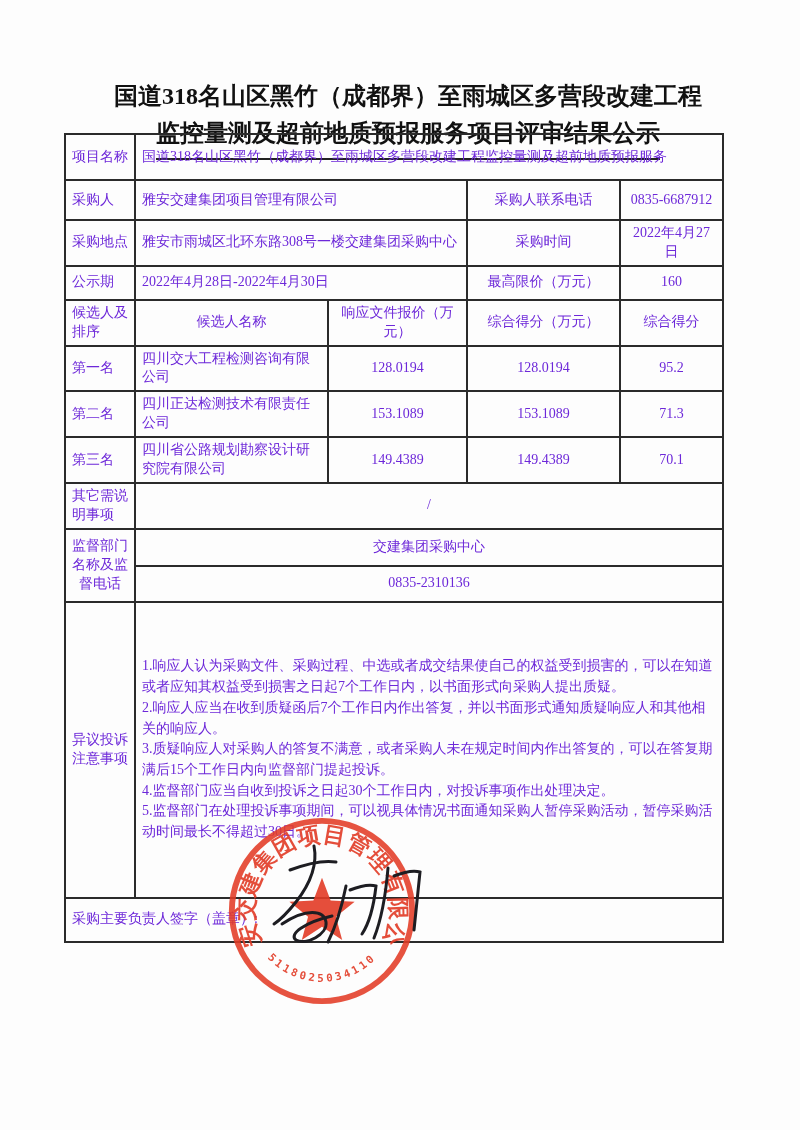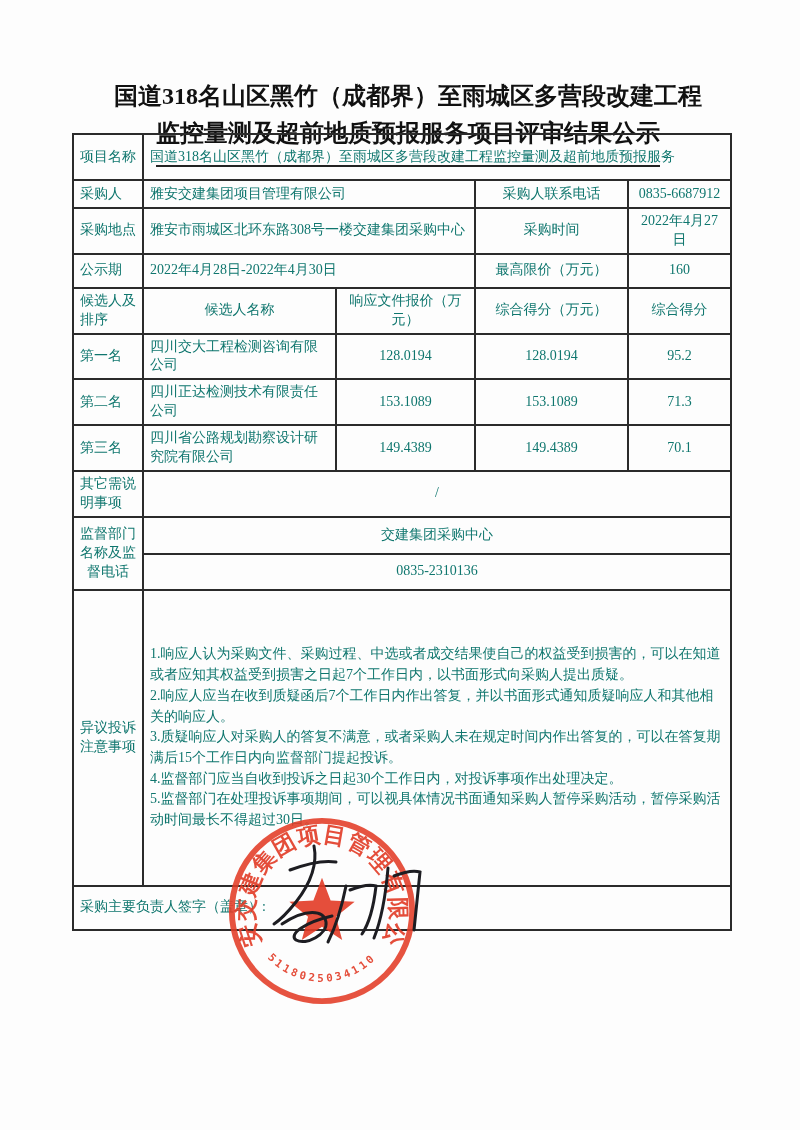--- a/index.html
+++ b/index.html
@@ -7,36 +7,36 @@
     width:800px;height:1130px;position:relative;overflow:hidden;
     background:#fdfdfd;
     font-family:"Liberation Serif","DejaVu Serif",serif;
     color:#1f1f1f;
     -webkit-font-smoothing:antialiased;
   }
   .title{
     position:absolute;top:78px;left:8px;width:800px;
     text-align:center;font-weight:bold;font-size:24px;line-height:1.55;color:#111;
   }
-  .title .l2{border-bottom:2px solid #222;padding-bottom:13px;display:inline-block;}
+  .title .l2{border-bottom:2px solid #222;padding-bottom:6px;display:inline-block;}
   table.doc{
-    position:absolute;left:72px;top:133px;width:658px;
+    position:absolute;left:64px;top:133px;width:658px;
     border-collapse:collapse;table-layout:fixed;
-    font-size:14px;color:#0f766e;border-radius:8px;
+    font-size:14px;color:#6d28d9;border-radius:8px;
   }
   table.doc td{
     border:2px solid #2b2b2b;
     padding:3px 6px;vertical-align:middle;line-height:1.35;
     overflow:hidden;
   }
   col.c1{width:70px;}col.c2{width:193px;}col.c3{width:139px;}col.c4{width:153px;}col.c5{width:103px;}
   .lbl{text-align:left;}
   .ctr{text-align:center;}
   .r-project{height:46px;}
-  .r-purchaser{height:28px;}
+  .r-purchaser{height:40px;}
   .r-location{height:45px;}
   .r-publicity{height:34px;}
   .r-candh{height:40px;}
   .r-cand1{height:42px;}
   .r-cand2{height:42px;}
   .r-cand3{height:38px;}
   .r-other{height:42px;}
   .r-sup1{height:37px;}
   .r-sup2{height:36px;margin-top:28px;}
   .r-objection{height:296px;}

